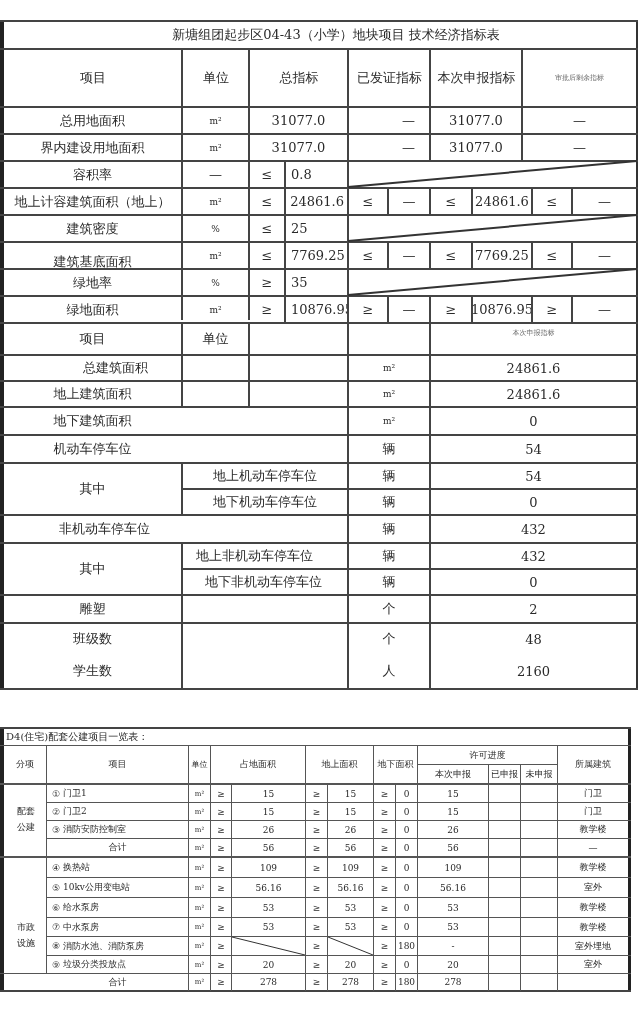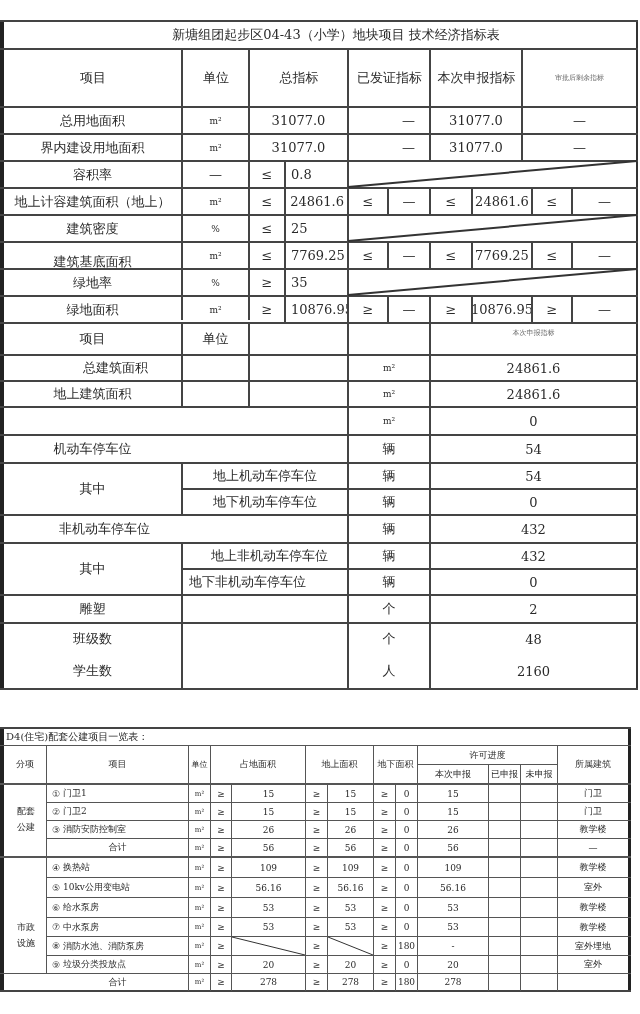--- a/index.html
+++ b/index.html
@@ -166,20 +166,21 @@
   <div class="cell t1" style="left:4px;top:336px;width:177px;height:24px;margin-left:23px;">总建筑面积</div>
   <div class="cell t2" style="left:349px;top:336px;width:80px;height:24px;">m²</div>
   <div class="cell t1" style="left:431px;top:336px;width:205px;height:24px;">24861.6</div>
   <div class="hl" style="left:0;top:360px;width:638px;"></div>
 
   <div class="cell t1" style="left:4px;top:362px;width:177px;height:24px;">地上建筑面积</div>
   <div class="cell t2" style="left:349px;top:362px;width:80px;height:24px;">m²</div>
   <div class="cell t1" style="left:431px;top:362px;width:205px;height:24px;">24861.6</div>
   <div class="hl" style="left:0;top:386px;width:638px;"></div>
 
+  <div class="cell t1" style="left:4px;top:388px;width:177px;height:26px;">地下建筑面积</div>
   <div class="cell t2" style="left:349px;top:388px;width:80px;height:26px;">m²</div>
   <div class="cell t1" style="left:431px;top:388px;width:205px;height:26px;">0</div>
   <div class="hl" style="left:0;top:414px;width:638px;"></div>
 
   <div class="cell t1" style="left:4px;top:416px;width:177px;height:26px;">机动车停车位</div>
   <div class="cell t1" style="left:349px;top:416px;width:80px;height:26px;">辆</div>
   <div class="cell t1" style="left:431px;top:416px;width:205px;height:26px;">54</div>
   <div class="hl" style="left:0;top:442px;width:638px;"></div>
 
   <div class="cell t1" style="left:4px;top:444px;width:177px;height:50px;">其中</div>
@@ -193,25 +194,25 @@
   <div class="cell t1" style="left:431px;top:470px;width:205px;height:24px;">0</div>
   <div class="hl" style="left:0;top:494px;width:638px;"></div>
 
   <div class="cell t1" style="left:4px;top:496px;width:200px;height:26px;justify-content:flex-start;padding-left:55px;">非机动车停车位</div>
   <div class="cell t1" style="left:349px;top:496px;width:80px;height:26px;">辆</div>
   <div class="cell t1" style="left:431px;top:496px;width:205px;height:26px;">432</div>
   <div class="hl" style="left:0;top:522px;width:638px;"></div>
 
   <div class="cell t1" style="left:4px;top:524px;width:177px;height:50px;">其中</div>
   <div class="vl" style="left:181px;top:522px;height:54px;"></div>
-  <div class="cell t1" style="left:183px;top:524px;width:181px;height:24px;justify-content:flex-start;padding-left:28px;">地上非机动车停车位</div>
+  <div class="cell t1" style="left:174px;top:524px;width:181px;height:24px;justify-content:flex-start;padding-left:22px;">地上非机动车停车位</div>
   <div class="cell t1" style="left:349px;top:524px;width:80px;height:24px;">辆</div>
   <div class="cell t1" style="left:431px;top:524px;width:205px;height:24px;">432</div>
   <div class="hl" style="left:181px;top:548px;width:457px;"></div>
-  <div class="cell t1" style="left:183px;top:550px;width:164px;height:24px;justify-content:flex-start;padding-left:6px;">地下非机动车停车位</div>
+  <div class="cell t1" style="left:183px;top:550px;width:164px;height:24px;justify-content:flex-start;padding-left:22px;">地下非机动车停车位</div>
   <div class="cell t1" style="left:349px;top:550px;width:80px;height:24px;">辆</div>
   <div class="cell t1" style="left:431px;top:550px;width:205px;height:24px;">0</div>
   <div class="hl" style="left:0;top:574px;width:638px;"></div>
 
   <div class="vl" style="left:181px;top:574px;height:96px;"></div>
   <div class="cell t1" style="left:4px;top:576px;width:177px;height:26px;">雕塑</div>
   <div class="cell t1" style="left:349px;top:576px;width:80px;height:26px;">个</div>
   <div class="cell t1" style="left:431px;top:576px;width:205px;height:26px;">2</div>
   <div class="hl" style="left:0;top:602px;width:638px;"></div>
 

